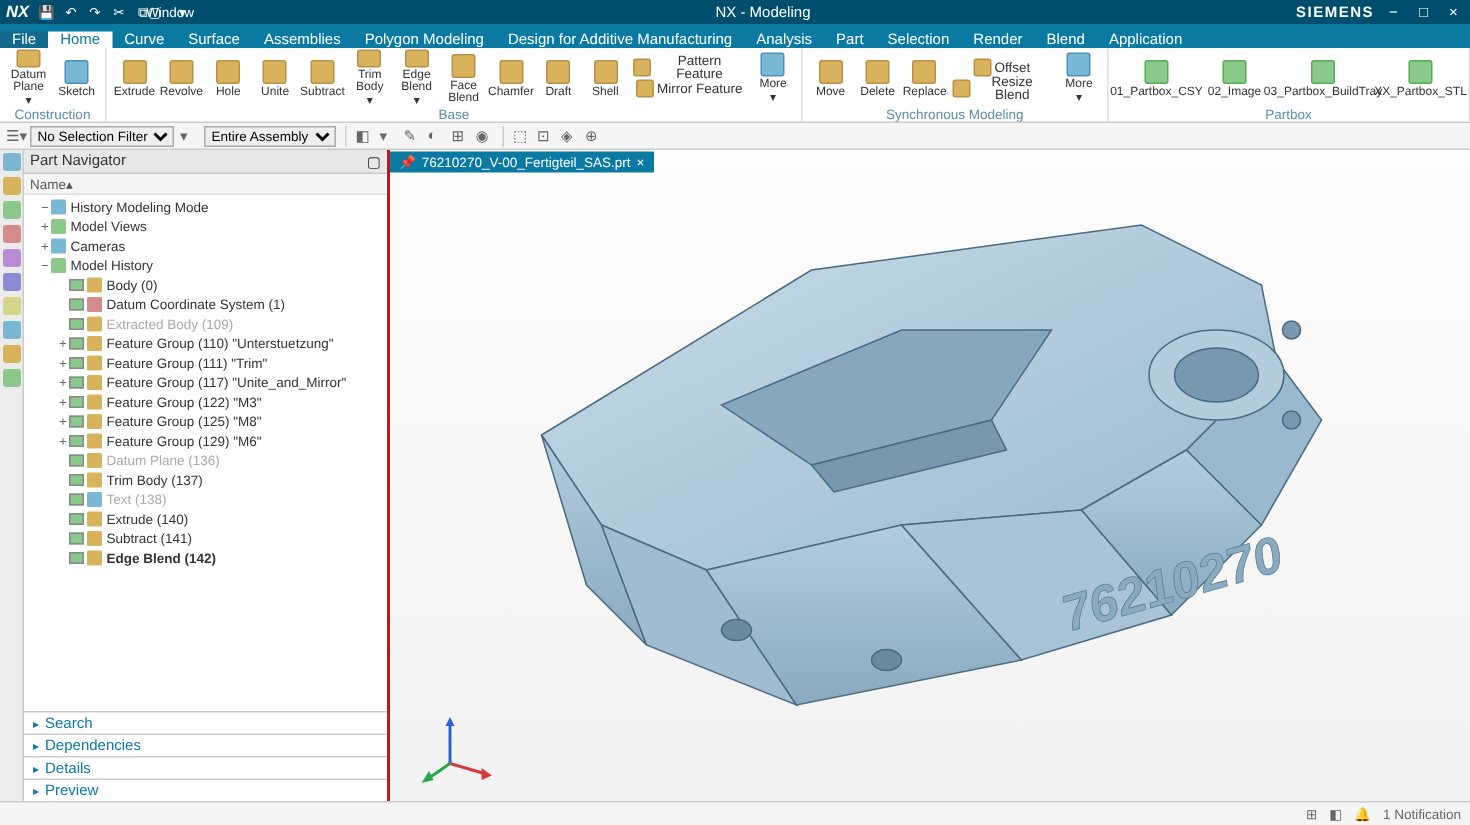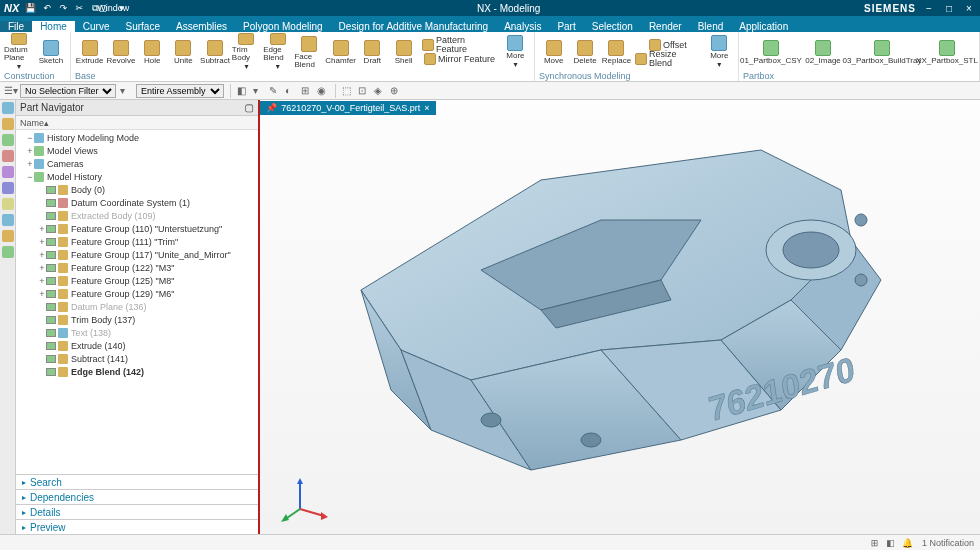--- a/index.html
+++ b/index.html
@@ -15,22 +15,22 @@
 .titlebar .win-btn { width: 14px; text-align: center; cursor: pointer; }
 .menubar { height: 16px; background: #0a7aa3; color: #fff; display: flex; align-items: flex-end; }
 .menubar .tab { padding: 0 8px; display: flex; align-items: center; cursor: pointer; font-size: 10px; }
 .menubar .tab.file { background: #126a8c; }
 .menubar .tab.active { background: #fff; color: #0a7aa3; }
 .search-box { margin-left: auto; display: flex; align-items: center; }
 .search-box input { height: 12px; width: 120px; font-size: 9px; padding: 0 4px; border: 1px solid #ccc; }
 .ribbon { height: 50px; background: #fff; border-bottom: 1px solid #ccc; display: flex; align-items: stretch; }
 .rgroup { border-right: 1px solid #e0e0e0; display: flex; flex-direction: column; padding: 1px 4px 0; }
 .rgroup .items { flex: 1; display: flex; align-items: center; gap: 2px; }
-.rgroup .label { text-align: left; font-size: 9px; color: #5a8ca8; padding-bottom: 1px; }
-.rbtn { display: flex; flex-direction: column; align-items: center; justify-content: center; width: 30px; height: 38px; cursor: pointer; font-size: 8px; line-height: 1; gap: 1px; }
+.rgroup .label { text-align: center; font-size: 9px; color: #5a8ca8; padding-bottom: 1px; }
+.rbtn { display: flex; flex-direction: column; align-items: center; justify-content: center; width: 30px; height: 38px; cursor: pointer; font-size: 8px; text-align: center; line-height: 1; gap: 1px; }
 .rbtn.small { width: auto; height: 14px; flex-direction: row; gap: 2px; font-size: 9px; padding: 0 2px; }
 .rbtn .ico { width: 16px; height: 16px; background: #d9b35c; border: 1px solid #b8904a; border-radius: 2px; display: inline-block; }
 .rbtn .ico.blue { background: #7ab8d6; border-color: #4a90b8; }
 .rbtn .ico.green { background: #8bc98b; border-color: #5aa85a; }
 .rbtn.small .ico { width: 12px; height: 12px; }
 .rstack { display: flex; flex-direction: column; gap: 0; }
 .toolbar2 { height: 18px; background: #f5f5f5; border-bottom: 1px solid #ccc; display: flex; align-items: center; padding: 0 4px; gap: 4px; }
 .toolbar2 select { font-size: 9px; height: 14px; border: 1px solid #aaa; }
 .toolbar2 .tb-ico { width: 12px; height: 12px; display: inline-block; cursor: pointer; color: #666; font-size: 10px; }
 .main { display: flex; height: calc(550px - 16px - 16px - 50px - 18px - 16px); }

